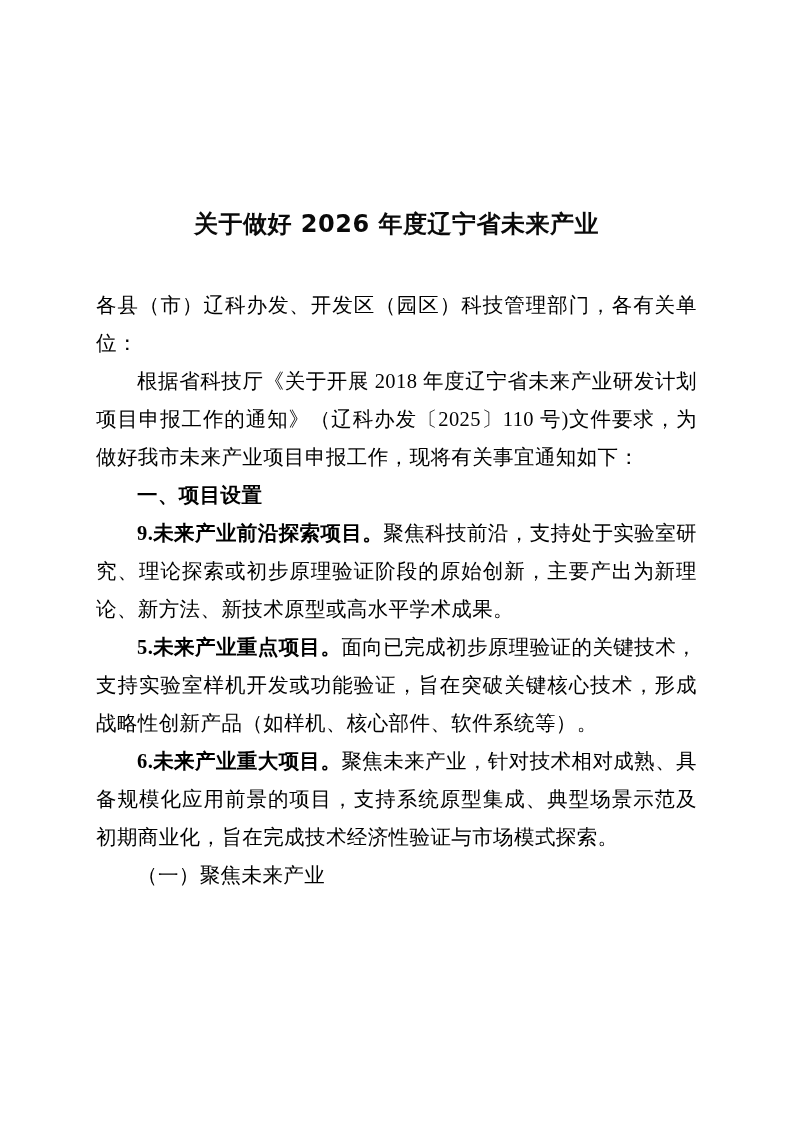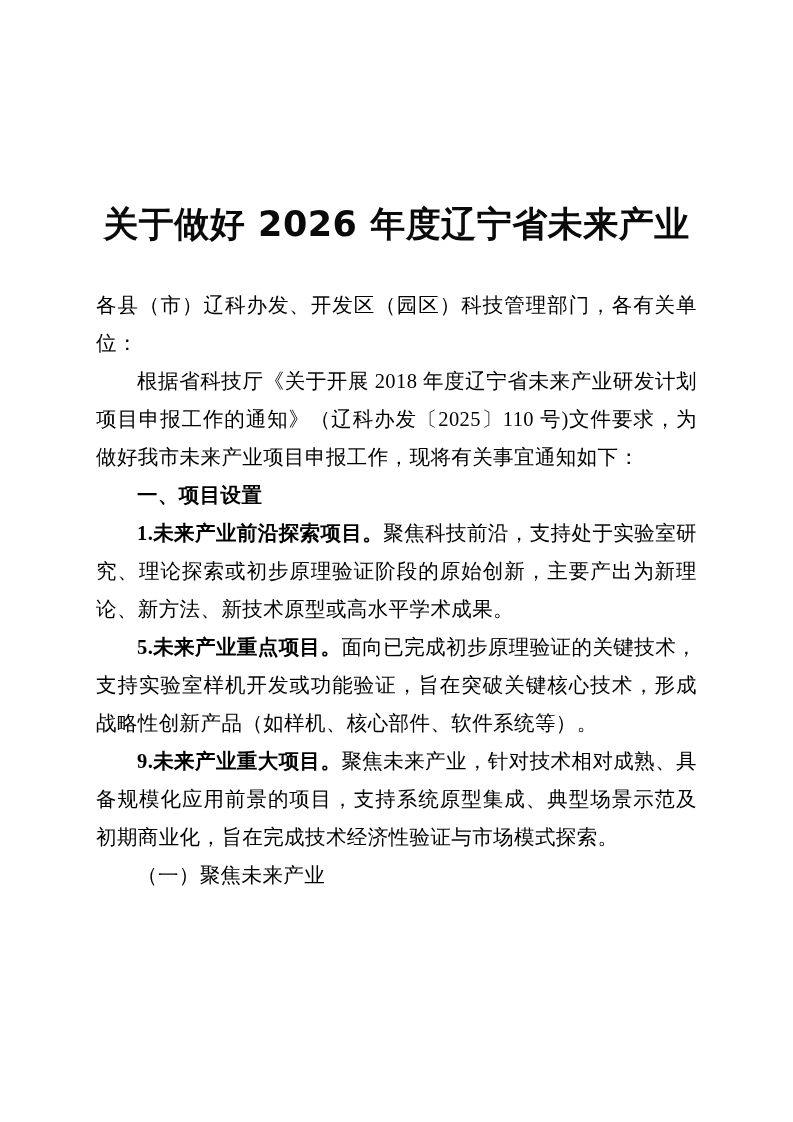--- a/index.html
+++ b/index.html
@@ -18,21 +18,21 @@
     position: relative;
     width: 793px;
     height: 1122px;
     box-sizing: border-box;
     padding: 190px 96px 40px 96px;
     background: #ffffff;
   }
   .doc-title {
     font-family: "DejaVu Sans", "Liberation Sans", sans-serif;
     font-weight: bold;
-    font-size: 35px;
+    font-size: 24px;
     line-height: 68px;
     text-align: center;
     letter-spacing: 0.5px;
     color: #0a0a0a;
   }
   .doc-title .line {
     display: block;
   }
   .body-block {
     margin-top: 28px;
@@ -66,24 +66,24 @@
   </div>
 
   <div class="body-block">
 
     <p class="para">各县（市）辽科办发、开发区（园区）科技管理部门，各有关单位：</p>
 
     <p class="para indent">根据省科技厅《关于开展 2018 年度辽宁省未来产业研发计划项目申报工作的通知》（辽科办发〔2025〕110 号)文件要求，为做好我市未来产业项目申报工作，现将有关事宜通知如下：</p>
 
     <p class="para sub-heading">一、项目设置</p>
 
-    <p class="para indent"><span class="run-in">1.未来产业前沿探索项目。</span><span>聚焦科技前沿，支持处于实验室研究、理论探索或初步原理验证阶段的原始创新，主要产出为新理论、新方法、新技术原型或高水平学术成果。</span></p>
+    <p class="para indent"><span class="run-in">9.未来产业前沿探索项目。</span><span>聚焦科技前沿，支持处于实验室研究、理论探索或初步原理验证阶段的原始创新，主要产出为新理论、新方法、新技术原型或高水平学术成果。</span></p>
 
     <p class="para indent"><span class="run-in">5.未来产业重点项目。</span><span>面向已完成初步原理验证的关键技术，支持实验室样机开发或功能验证，旨在突破关键核心技术，形成战略性创新产品（如样机、核心部件、软件系统等）。</span></p>
 
-    <p class="para indent"><span class="run-in">9.未来产业重大项目。</span><span>聚焦未来产业，针对技术相对成熟、具备规模化应用前景的项目，支持系统原型集成、典型场景示范及初期商业化，旨在完成技术经济性验证与市场模式探索。</span></p>
+    <p class="para indent"><span class="run-in">6.未来产业重大项目。</span><span>聚焦未来产业，针对技术相对成熟、具备规模化应用前景的项目，支持系统原型集成、典型场景示范及初期商业化，旨在完成技术经济性验证与市场模式探索。</span></p>
 
 
     <p class="para indent">（一）聚焦未来产业</p>
 
   </div>
 
 </div>
 
 </body></html>

